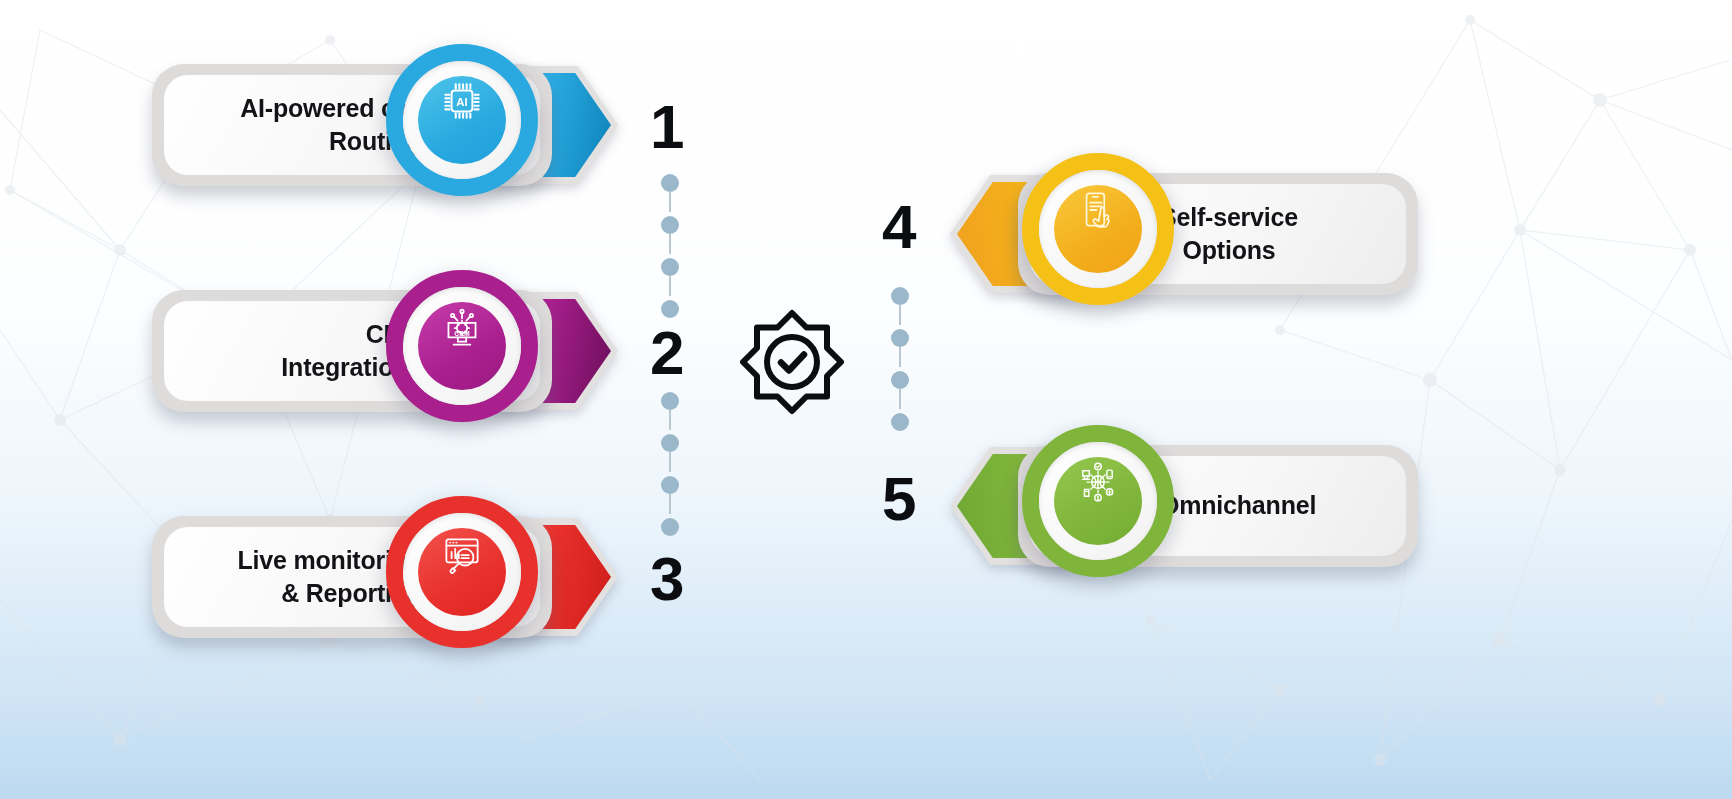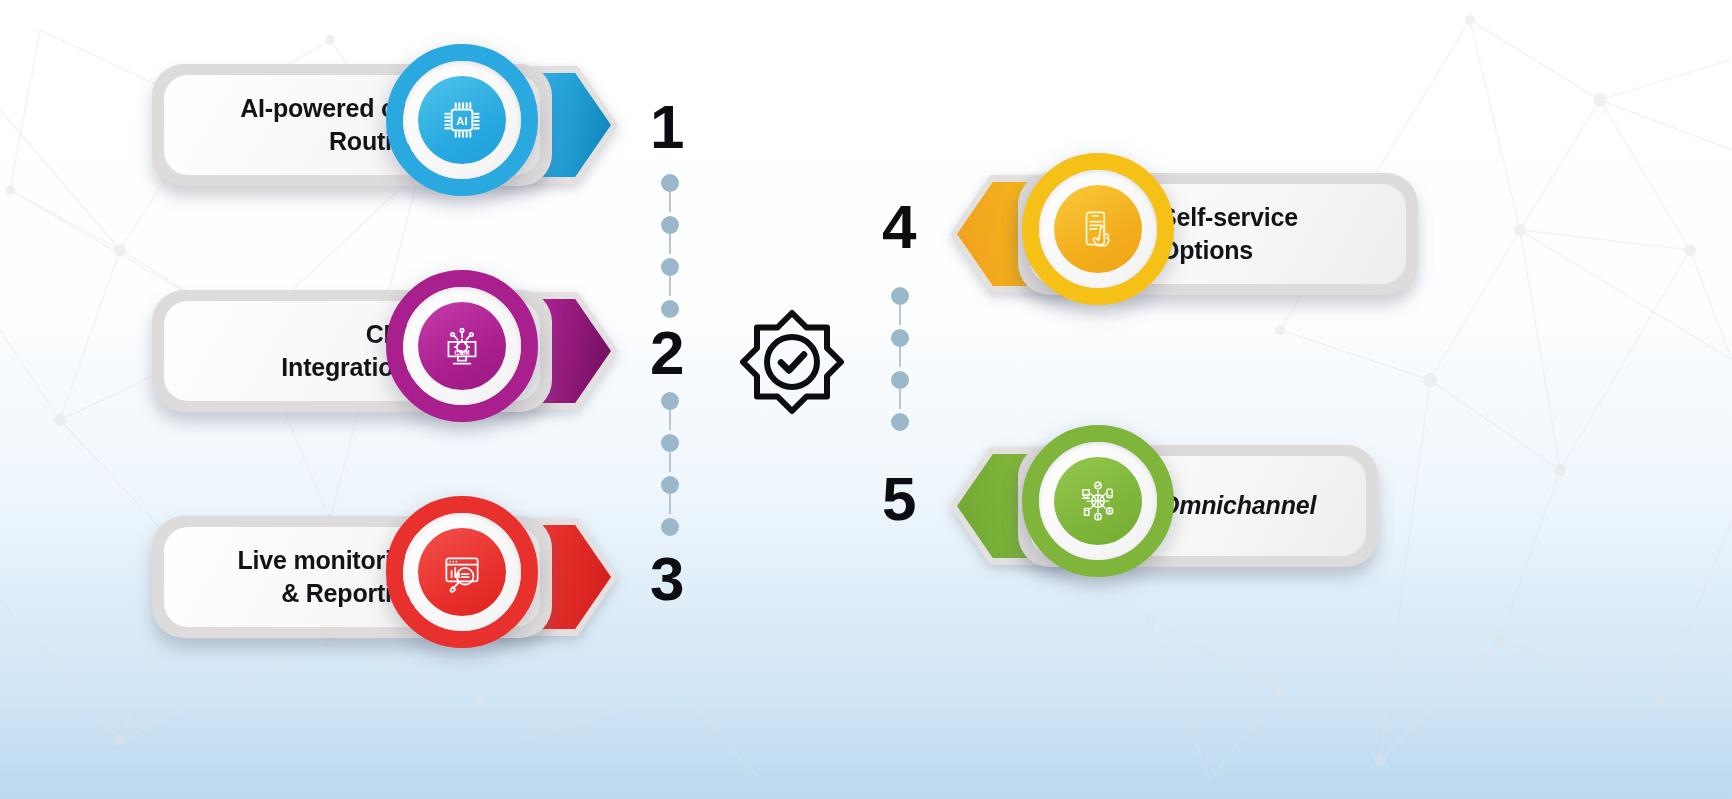--- a/index.html
+++ b/index.html
@@ -60,37 +60,37 @@
     border-radius:24px;
     background:linear-gradient(120deg,#ffffff 0%,#f7f7f7 55%,#ededee 100%);
     display:flex;align-items:center;
     box-sizing:border-box;
   }
   .pill-text{
     font-size:25px;font-weight:bold;color:#111316;line-height:1.34;
     letter-spacing:-.2px;
   }
   .left .pill-face{justify-content:flex-end;padding-right:118px;text-align:right;}
-  .right .pill-face{justify-content:flex-start;padding-left:130px;text-align:left;}
+  .right .pill-face{justify-content:flex-start;padding-left:130px;text-align:center;}
 
   
   .ring{
     position:absolute;width:152px;height:152px;border-radius:50%;
     box-sizing:border-box;
     border:17px solid #29a9e0;
     filter:drop-shadow(0 7px 10px rgba(80,85,105,.32));
   }
   .ringwhite{
     position:absolute;width:118px;height:118px;border-radius:50%;
     background:linear-gradient(140deg,#ffffff 0%,#f2f2f3 100%);
     box-shadow:inset 0 2px 5px rgba(0,0,0,.10);
   }
   .iconcircle{
     position:absolute;width:88px;height:88px;border-radius:50%;
-    display:flex;align-items:center;justify-content:center;
+    display:flex;align-items:flex-start;justify-content:center;
     background:#29a9e0;
   }
   .iconcircle svg{display:block;}
 
   
   .num{
     position:absolute;
     font-size:62px;font-weight:bold;color:#0b0d10;
     font-family:"Liberation Sans", sans-serif;
     line-height:1;letter-spacing:-1px;
@@ -287,21 +287,21 @@
   </div>
 
   <div class="item">
     <div class="num" style="left:882px;top:468px;">5</div>
     <div class="hex" style="left:950px;top:447px;">
       <div class="hexin">
         <div class="shape-outer clip-left"></div>
         <div class="shape-inner clip-left" style="background:linear-gradient(260deg,#8bbd45 0%,#7fb53a 45%,#6ea733 100%);"></div>
       </div>
     </div>
-    <div class="pill right" style="left:1018px;top:445px;width:360px;font-style:italic;">
+    <div class="pill right" style="left:1018px;top:445px;width:400px;">
       <div class="pill-face">
         <div class="pill-text">
           <div>Omnichannel</div>
         </div>
       </div>
     </div>
     <div class="ring" style="left:1022px;top:425px;border-color:#7fb53a;"></div>
     <div class="ringwhite" style="left:1039px;top:442px;"></div>
     <div class="iconcircle" style="left:1054px;top:457px;background:linear-gradient(150deg,#95c74f 0%,#7fb53a 60%,#74ad33 100%);">
       <svg width="50" height="50" viewBox="0 0 48 48" fill="none" stroke="#ffffff" stroke-width="1.4" stroke-linecap="round">

